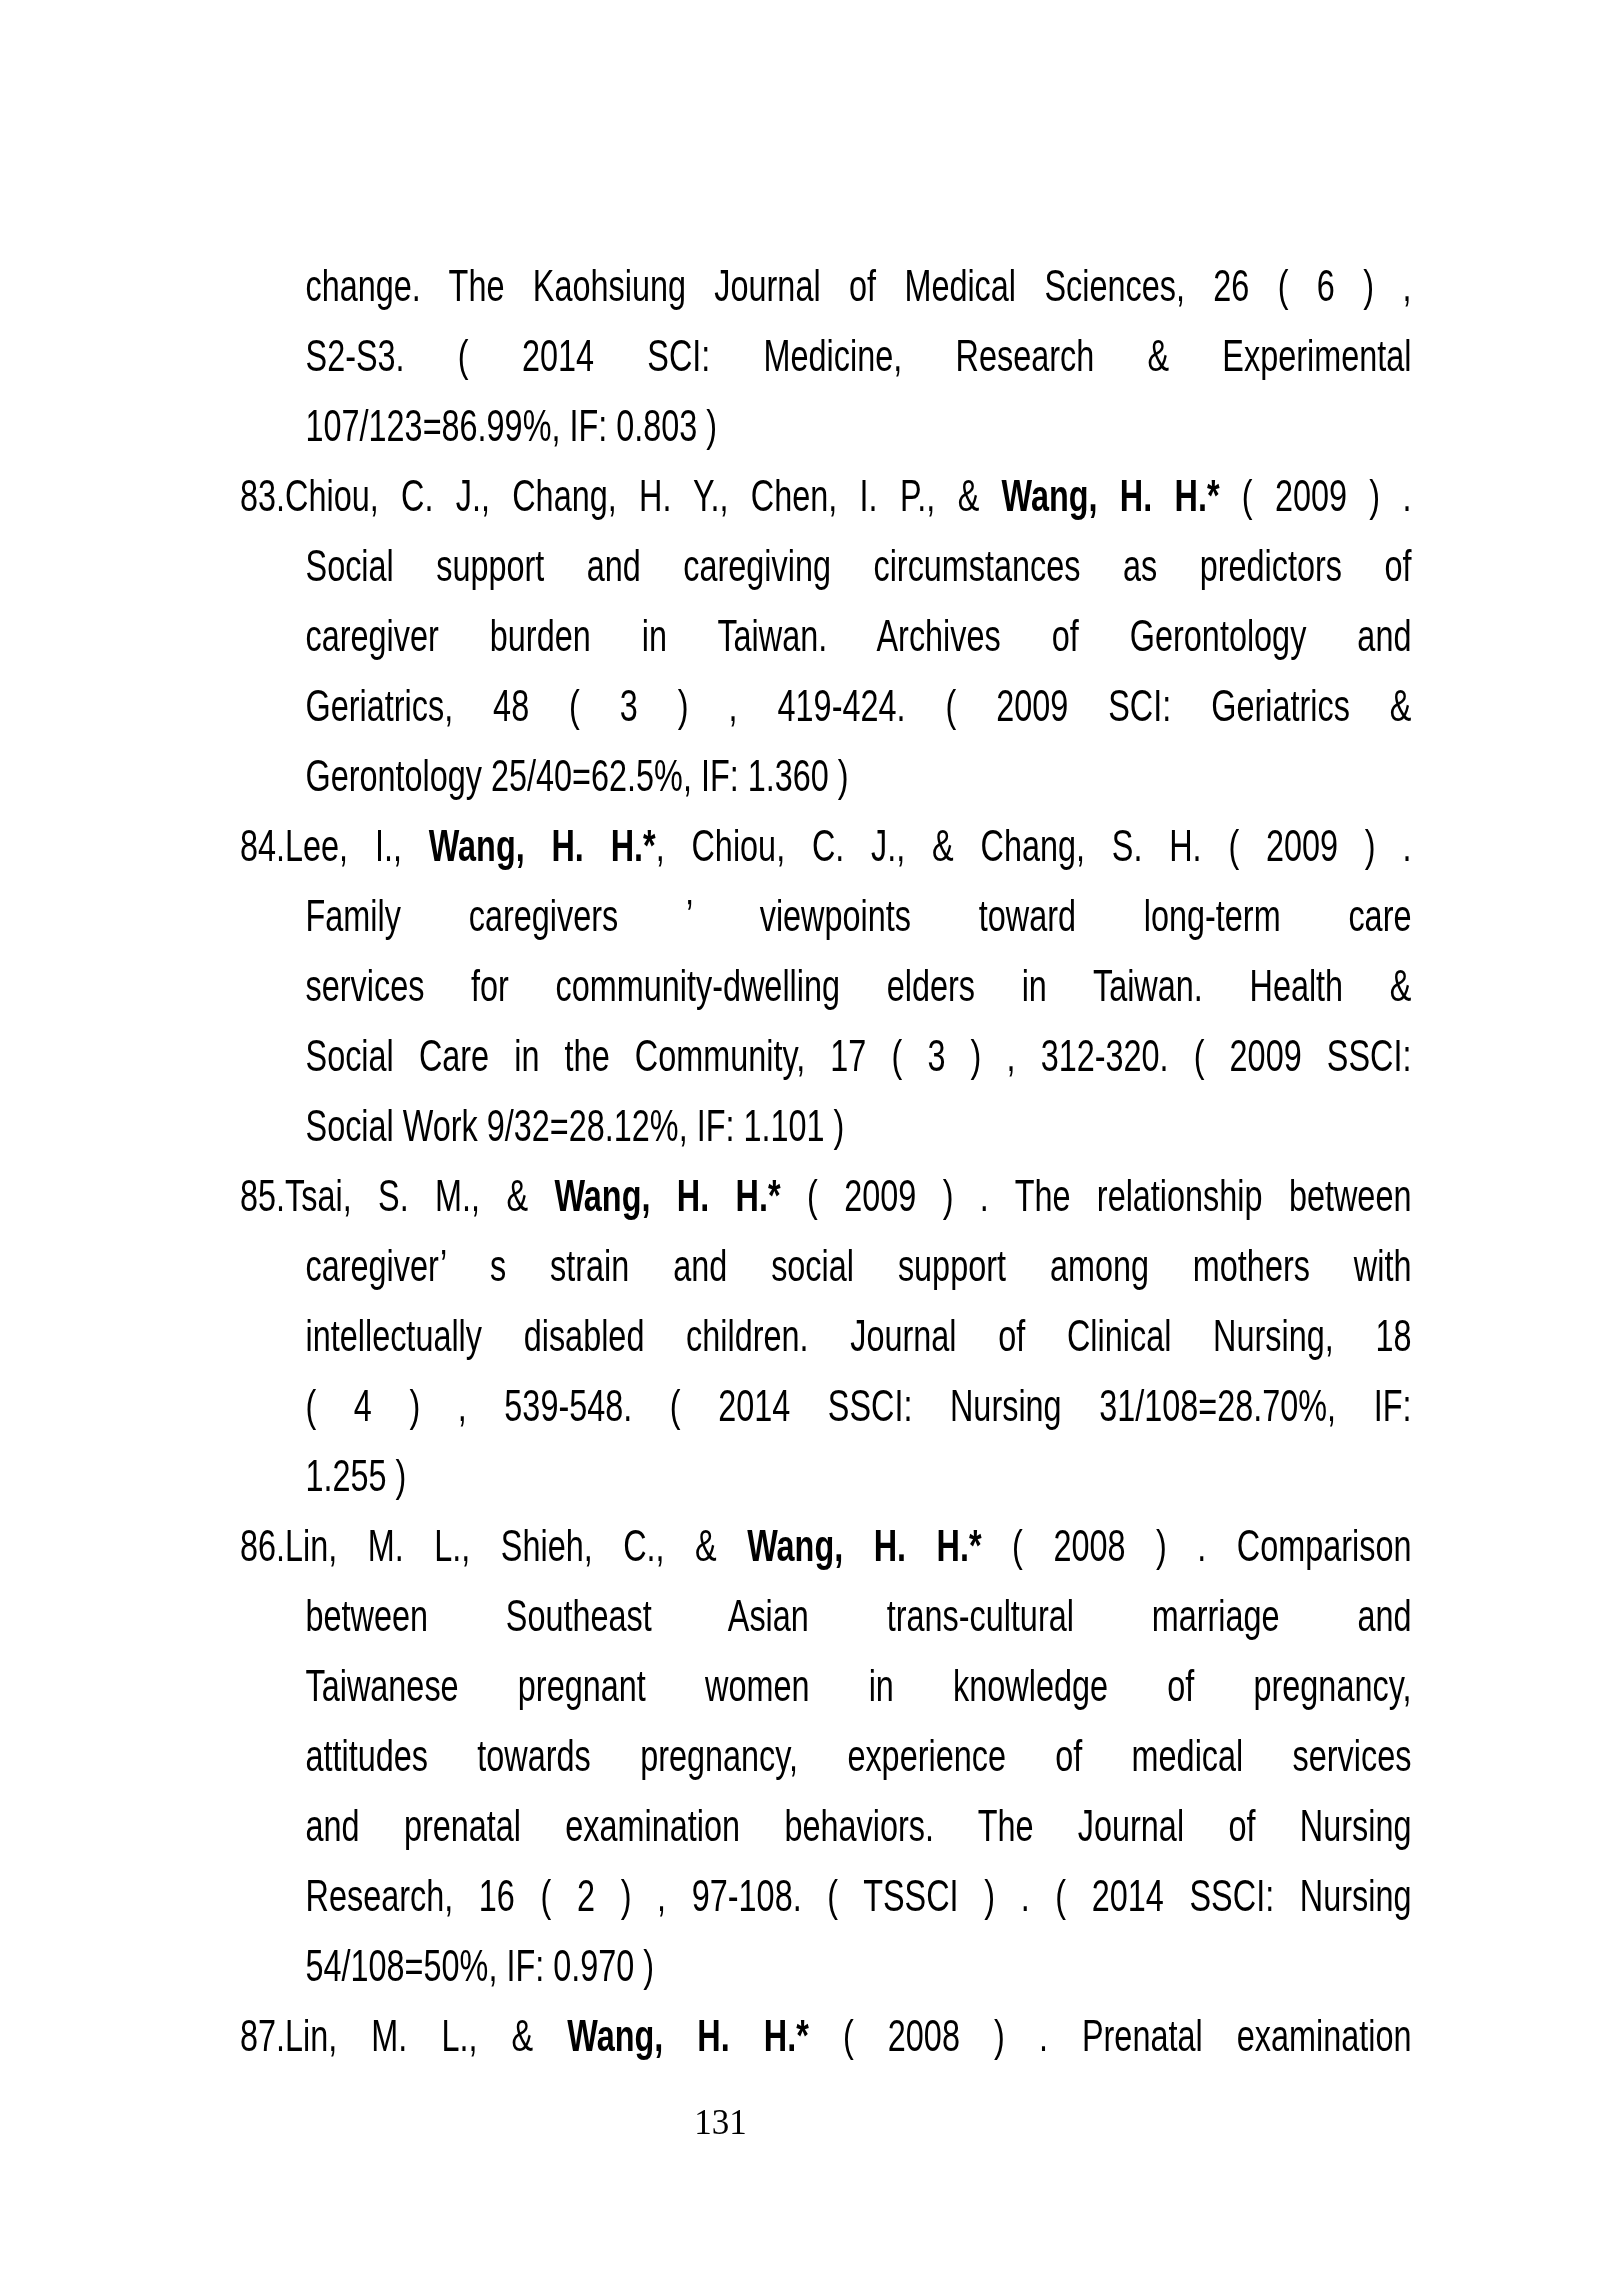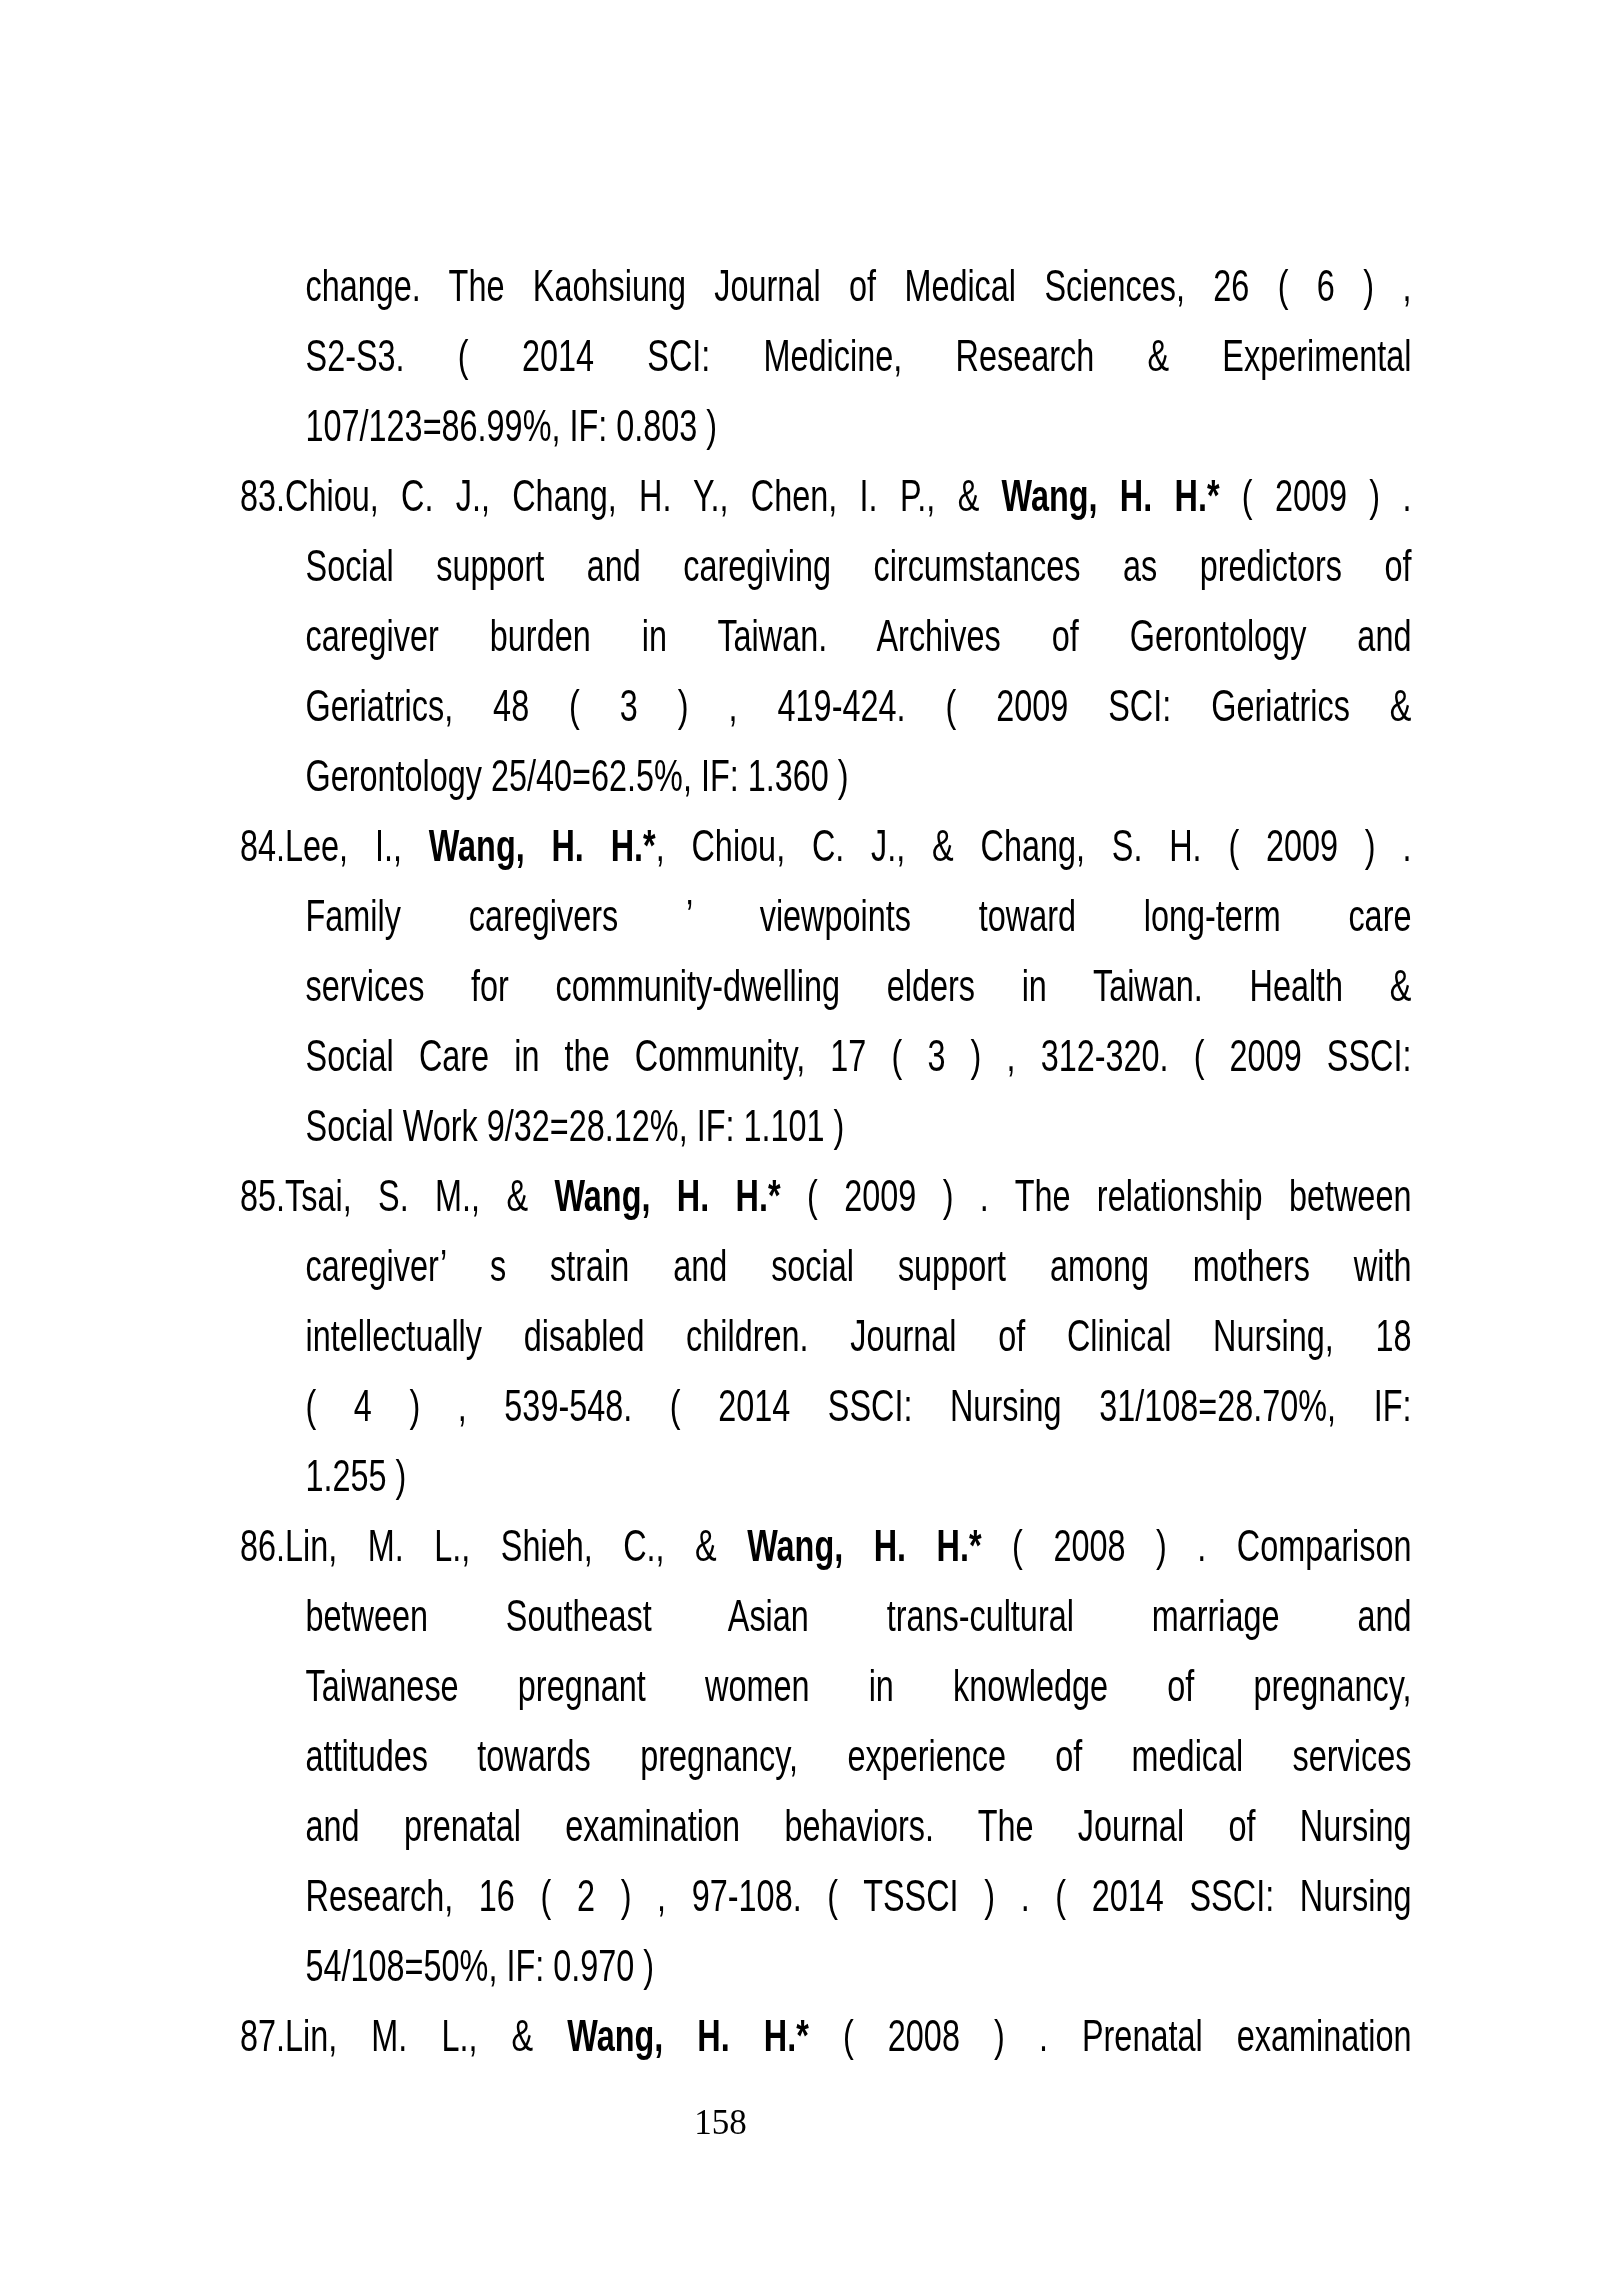--- a/index.html
+++ b/index.html
@@ -88,15 +88,15 @@
         <div class="line j cont"><span>Taiwanese pregnant women in knowledge of pregnancy,</span></div>
         <div class="line j cont"><span>attitudes towards pregnancy, experience of medical services</span></div>
         <div class="line j cont"><span>and prenatal examination behaviors. The Journal of Nursing</span></div>
         <div class="line j cont"><span>Research, 16 ( 2 ) , 97-108. ( TSSCI ) . ( 2014 SSCI: Nursing</span></div>
         <div class="line noj cont"><span>54/108=50%, IF: 0.970 )</span></div>
       </div>
       <div class="entry">
         <div class="line j"><span>87.Lin, M. L., &amp; </span><span class="bold">Wang, H. H.*</span><span> ( 2008 ) . Prenatal examination</span></div>
       </div>
     </div>
-  <div class="page-num">158</div>
+  <div class="page-num">131</div>
 </div>
 
 
 </body></html>

